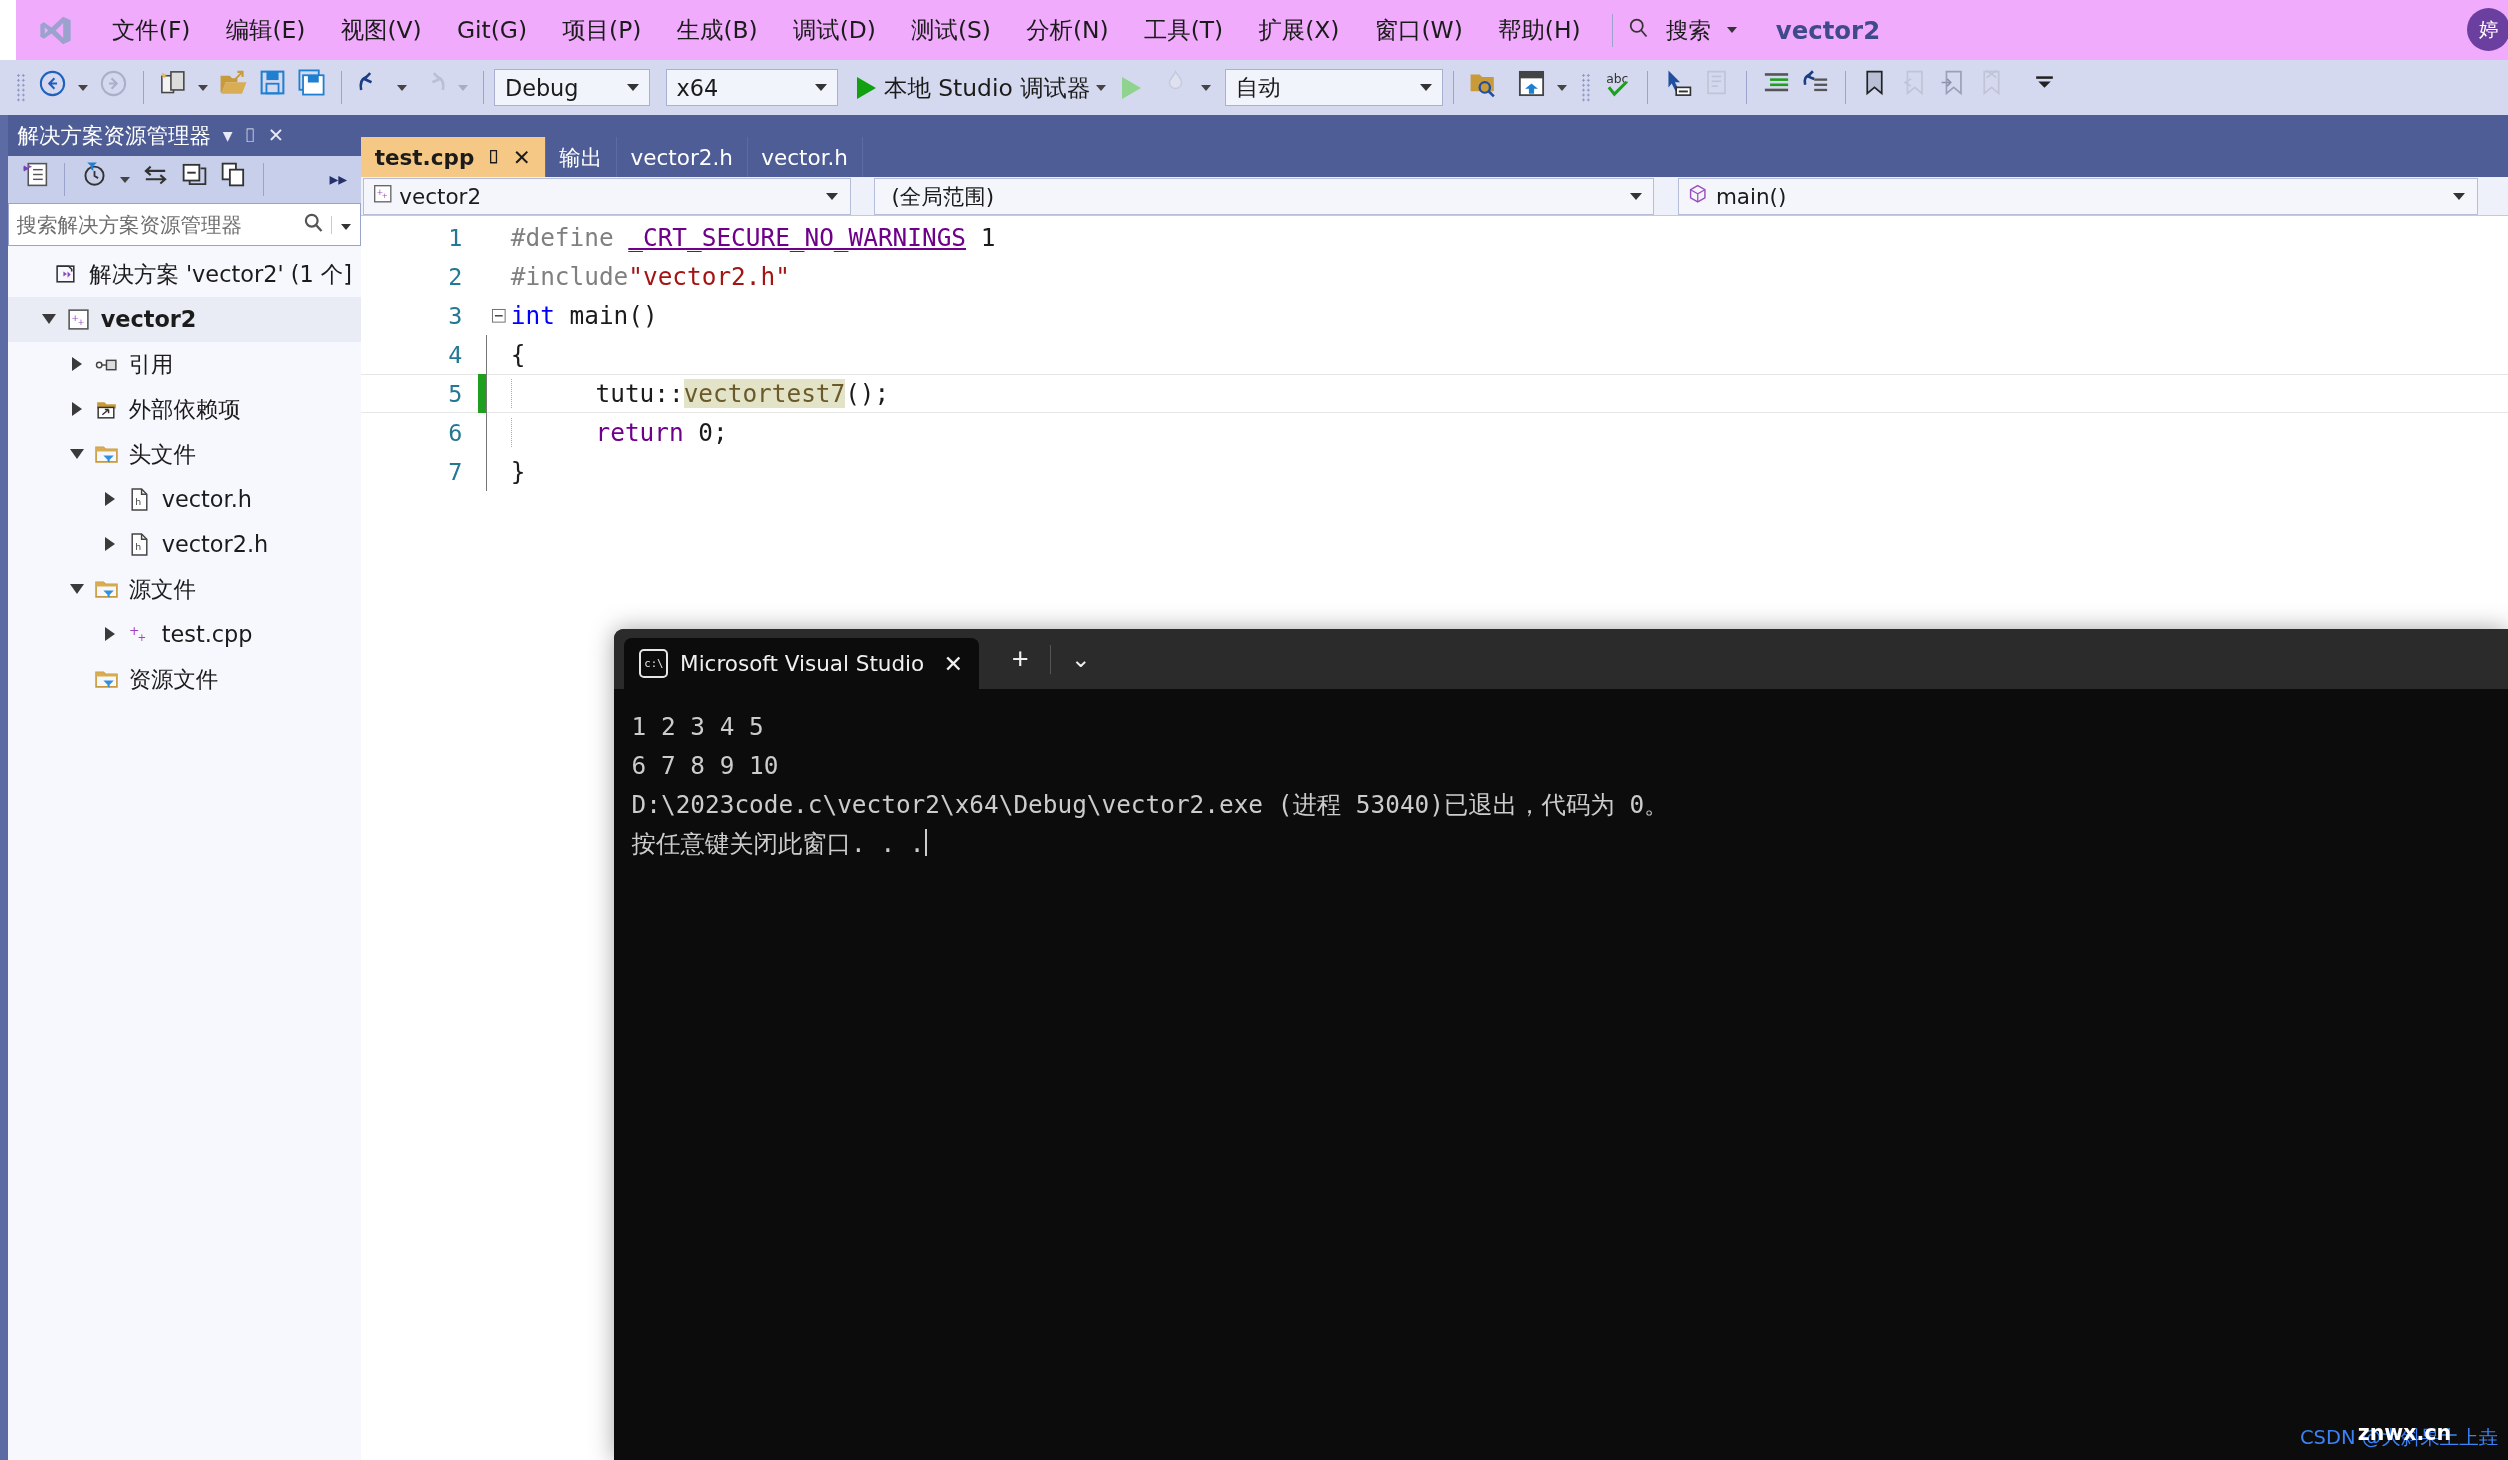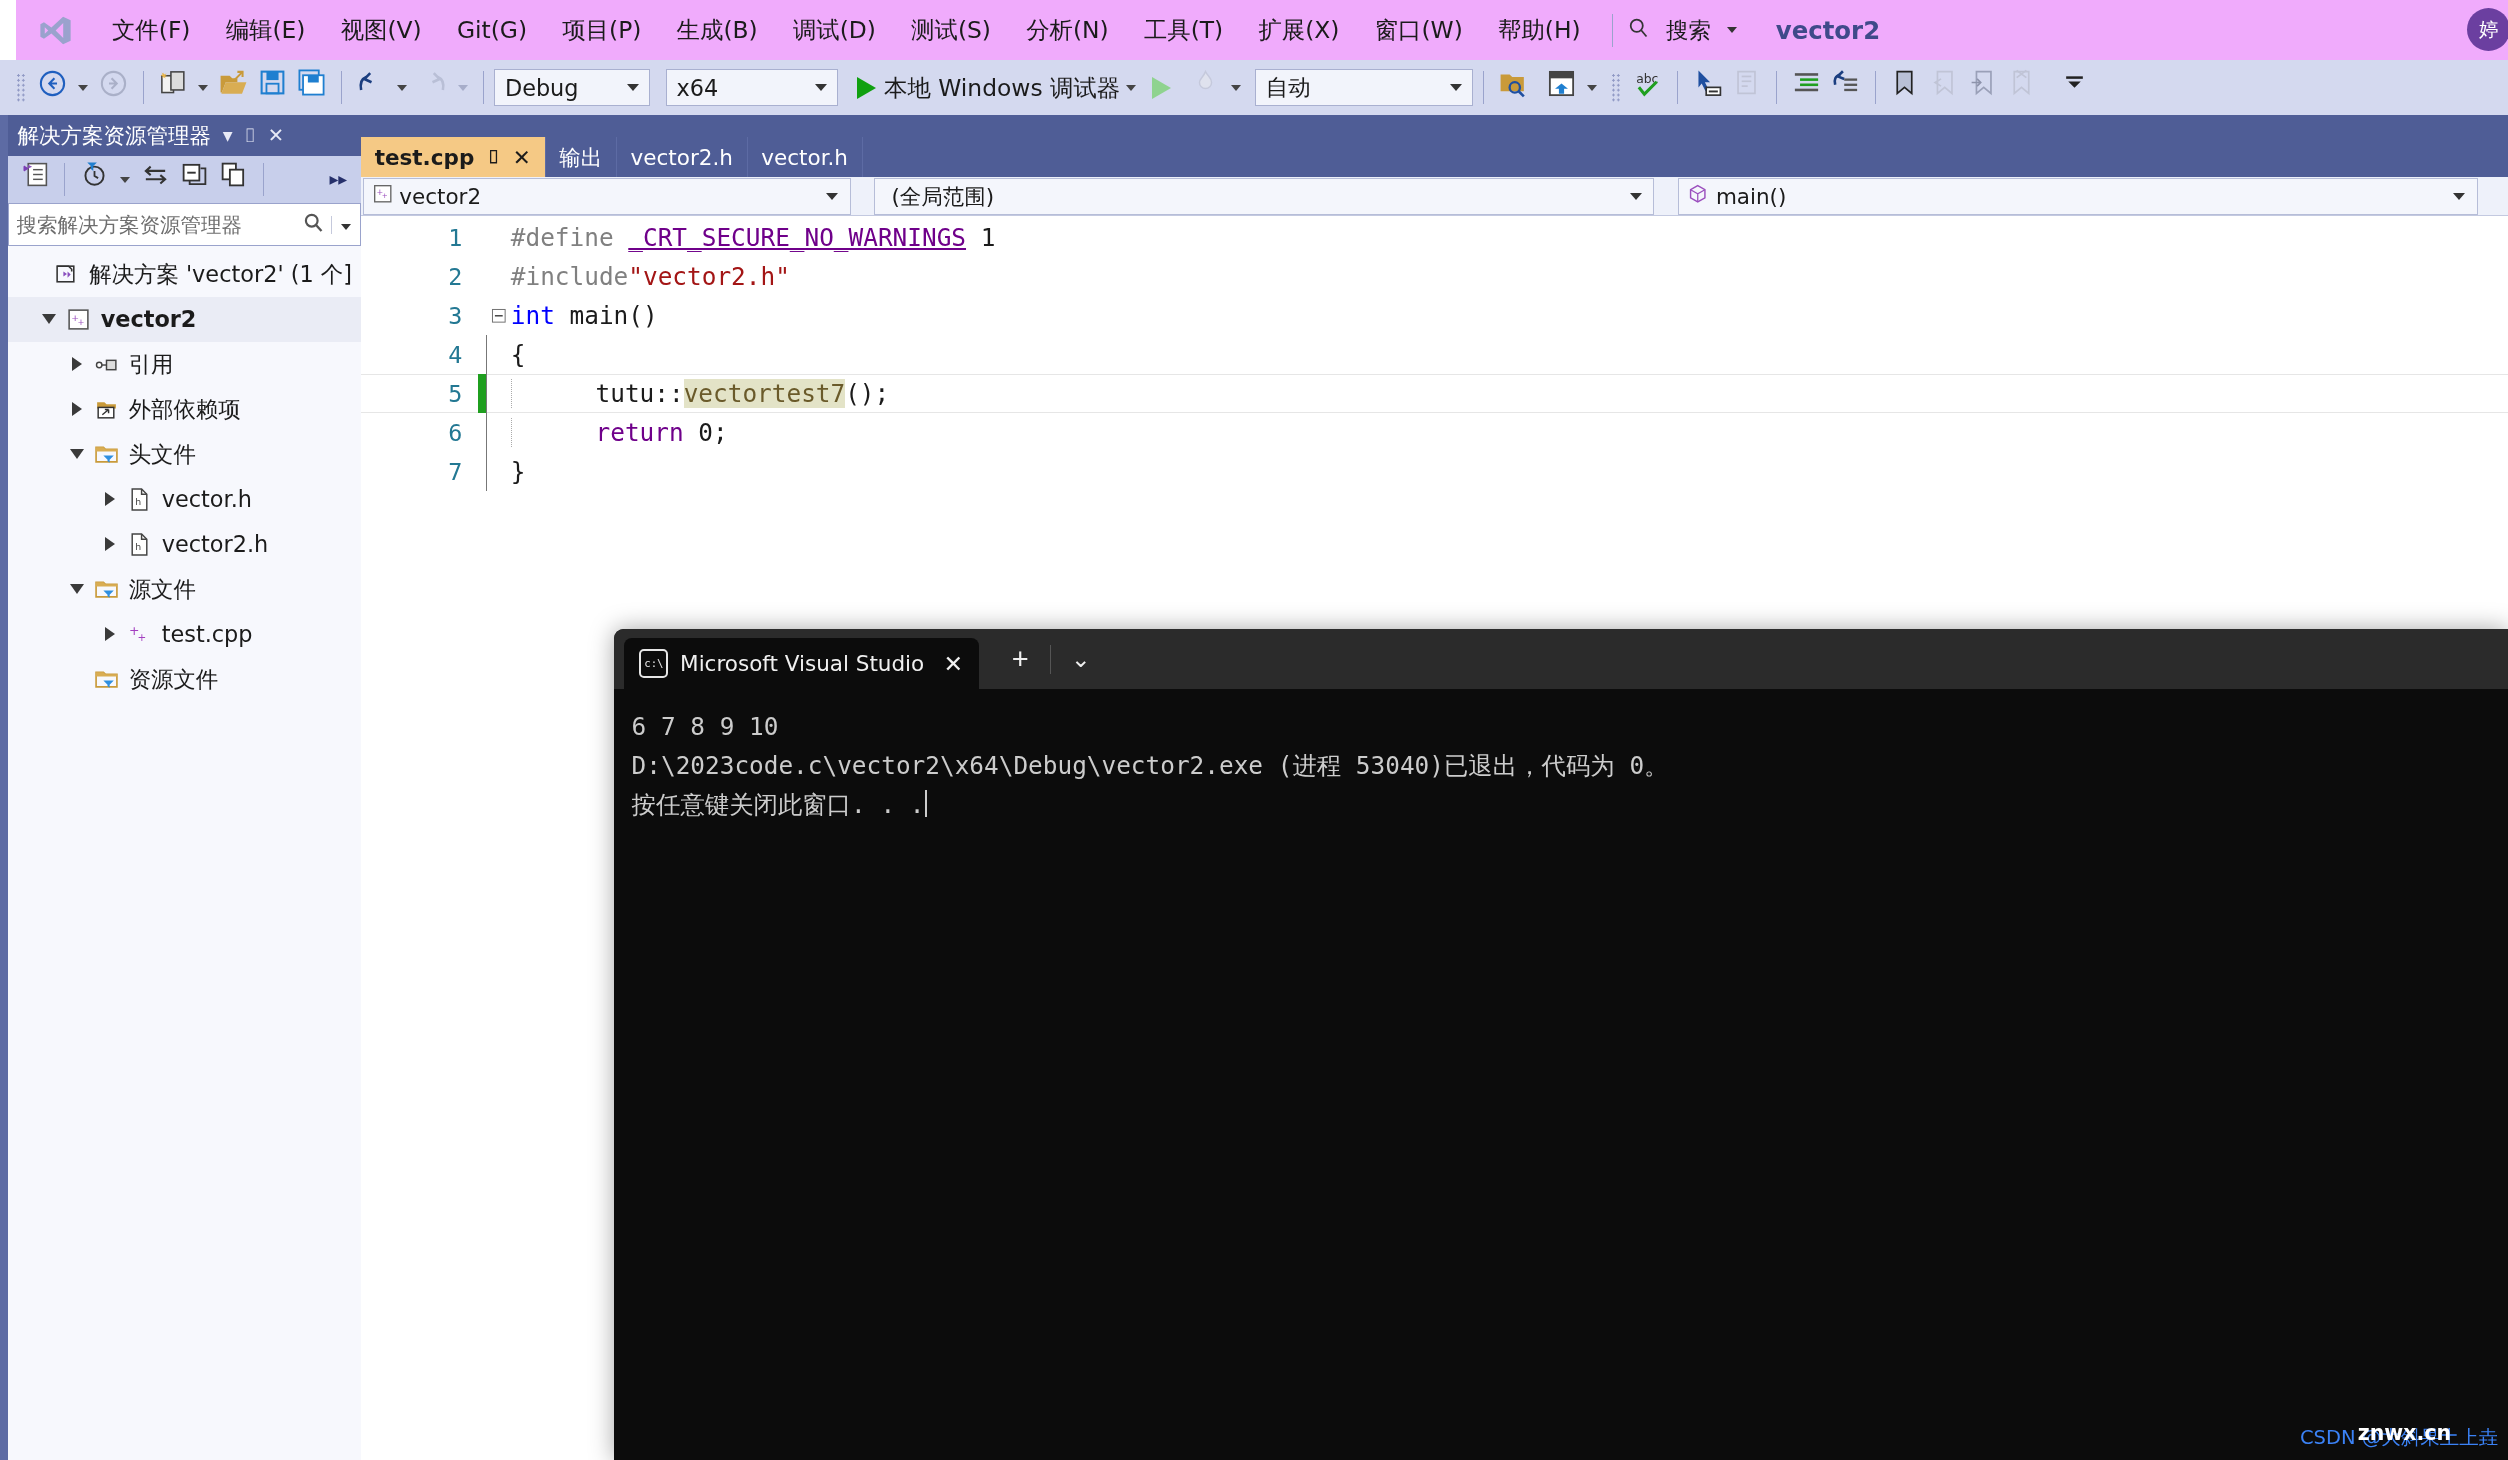--- a/index.html
+++ b/index.html
@@ -251,21 +251,21 @@
     <span class="ar"></span>
   </div>
   <div style="width:15.6px"></div>
   <div class="combo" style="width:172px;">
     <span class="txt">x64</span>
     <span class="ar"></span>
   </div>
   <div style="width:19.5px"></div>
 
   <div class="play"></div>
-  <div id="dbg-label">本地 Windows 调试器</div>
+  <div id="dbg-label">本地 Studio 调试器</div>
   <div class="tcaret"></div>
   <div style="width:9.8px"></div>
   <div class="play-outline"></div>
   <div style="width:15.6px"></div>
   <div class="tbtn">
     <svg width="29" height="29" viewBox="0 0 24 24">
         <path d="M12 3c2 4 5 5 5 9a5 5 0 0 1-10 0c0-3 3-4 5-9z" fill="#dfe2ee" stroke="#c5c9dc" stroke-width="1.2"></path>
       </svg>
   </div>
   <div class="tcaret"></div>
@@ -713,20 +713,21 @@
       <span class="ctico">c:\</span>
       <span class="ctt">Microsoft Visual Studio 调试扌</span>
       <span class="ctx">✕</span>
     </div>
     <div id="console-plus">+</div>
     <div id="console-vsep"></div>
     <div id="console-chev">⌄</div>
   </div>
 
   <div id="console-body">
+    <div class="oline">1 2 3 4 5</div>
     <div class="oline">6 7 8 9 10</div>
     <div class="oline">D:\2023code.c\vector2\x64\Debug\vector2.exe (进程 53040)已退出，代码为 0。</div>
     <div class="oline"><span>按任意键关闭此窗口. . .</span><span class="caret-blk"></span></div>
   </div>
 
   <div id="watermark">
     <span id="wm-text">CSDN @大斜果土上垚</span>
   </div>
   <div id="wm-overlay">znwx.cn</div>
 </div>

